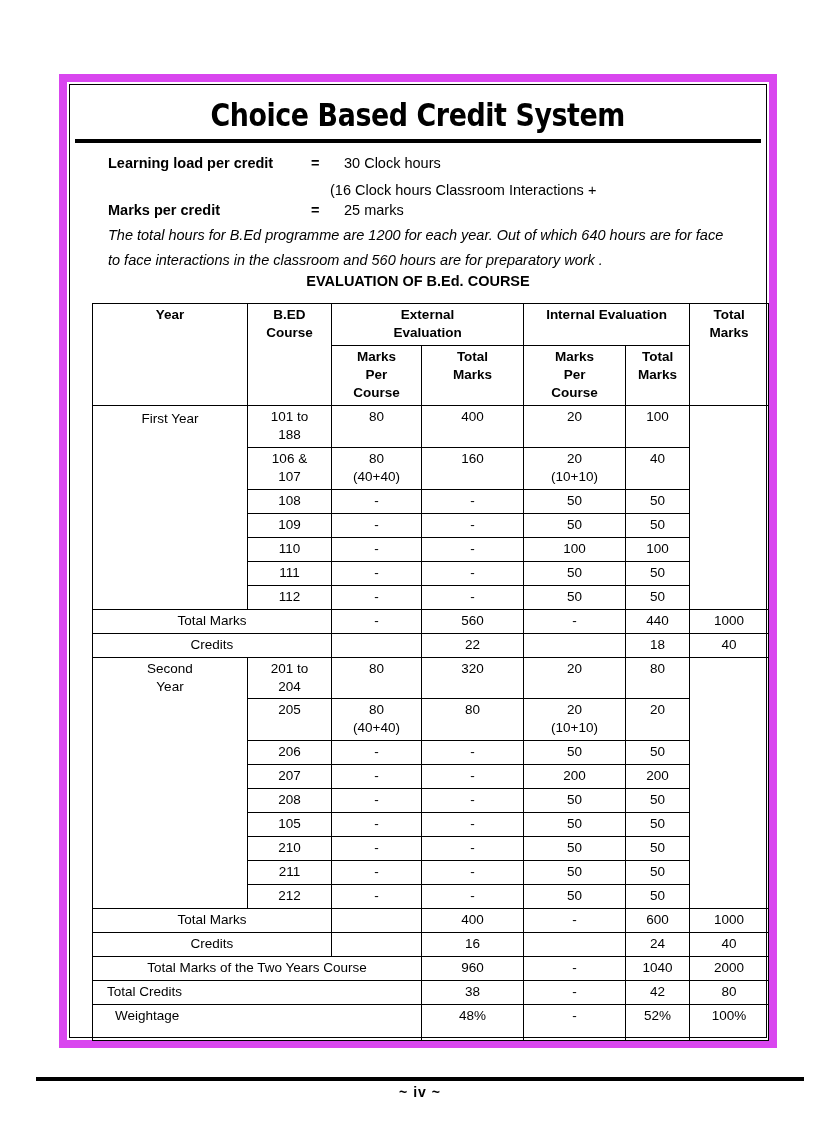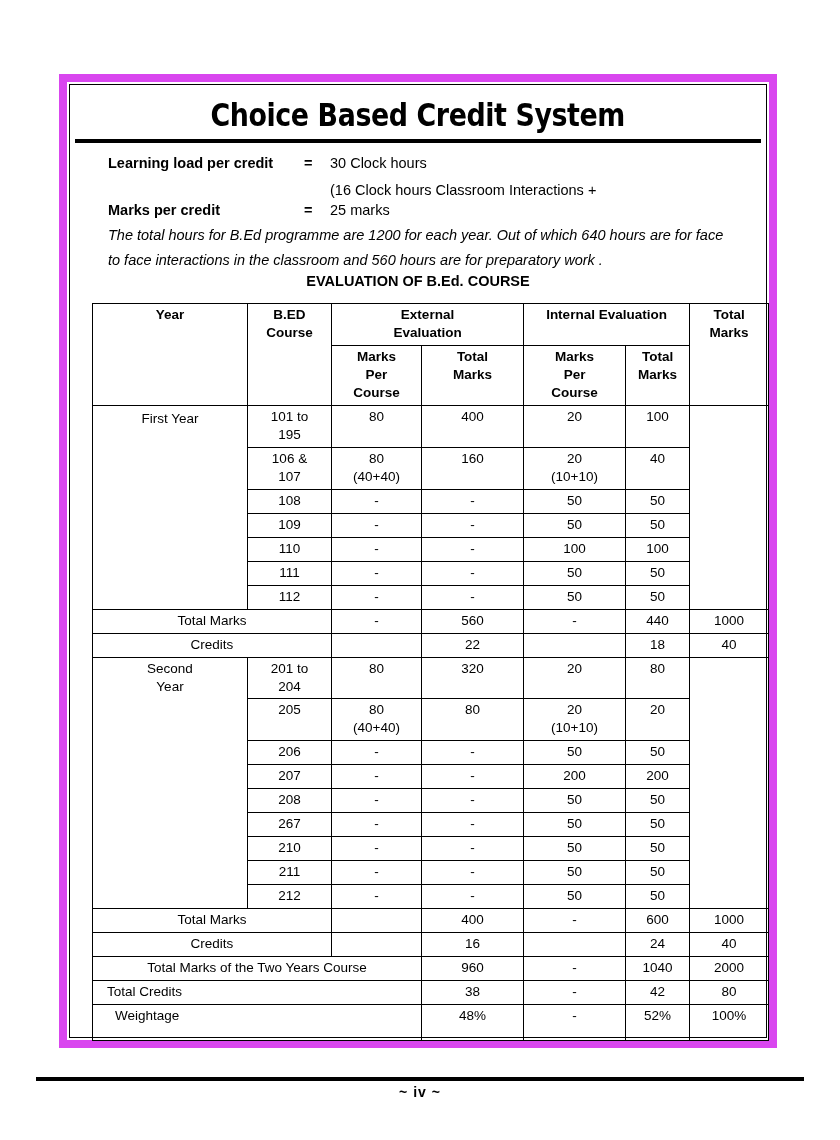--- a/index.html
+++ b/index.html
@@ -66,20 +66,21 @@
     right: 5px;
     padding: 10px 24px 0 33px;
     box-sizing: border-box;
     font-size: 14.5px;
   }
   .kv-row {
     display: flex;
     align-items: center;
     white-space: nowrap;
     line-height: 1.42;
+    gap: 7px;
   }
   .kv-label {
     font-weight: bold;
     width: 196px;
     flex: 0 0 196px;
   }
   .kv-eq {
     font-weight: bold;
     width: 26px;
     flex: 0 0 26px;
@@ -230,21 +231,21 @@
           <th>
             <div>Total</div>
             <div>Marks</div>
           </th>
         </tr>
 
         <tr>
           <td rowspan="7" class="b" style="vertical-align:top;padding-top:4px">First Year</td>
           <td>
             <div>101 to</div>
-            <div>195</div>
+            <div>188</div>
           </td>
           <td>80</td>
           <td>400</td>
           <td>20</td>
           <td>100</td>
           <td rowspan="7"></td>
         </tr>
         <tr>
           <td>
             <div>106 &amp;</div>
@@ -357,21 +358,21 @@
           <td>200</td>
         </tr>
         <tr class="r-sm">
           <td>208</td>
           <td>-</td>
           <td>-</td>
           <td>50</td>
           <td>50</td>
         </tr>
         <tr class="r-sm">
-          <td>267</td>
+          <td>105</td>
           <td>-</td>
           <td>-</td>
           <td>50</td>
           <td>50</td>
         </tr>
         <tr class="r-sm">
           <td>210</td>
           <td>-</td>
           <td>-</td>
           <td>50</td>

